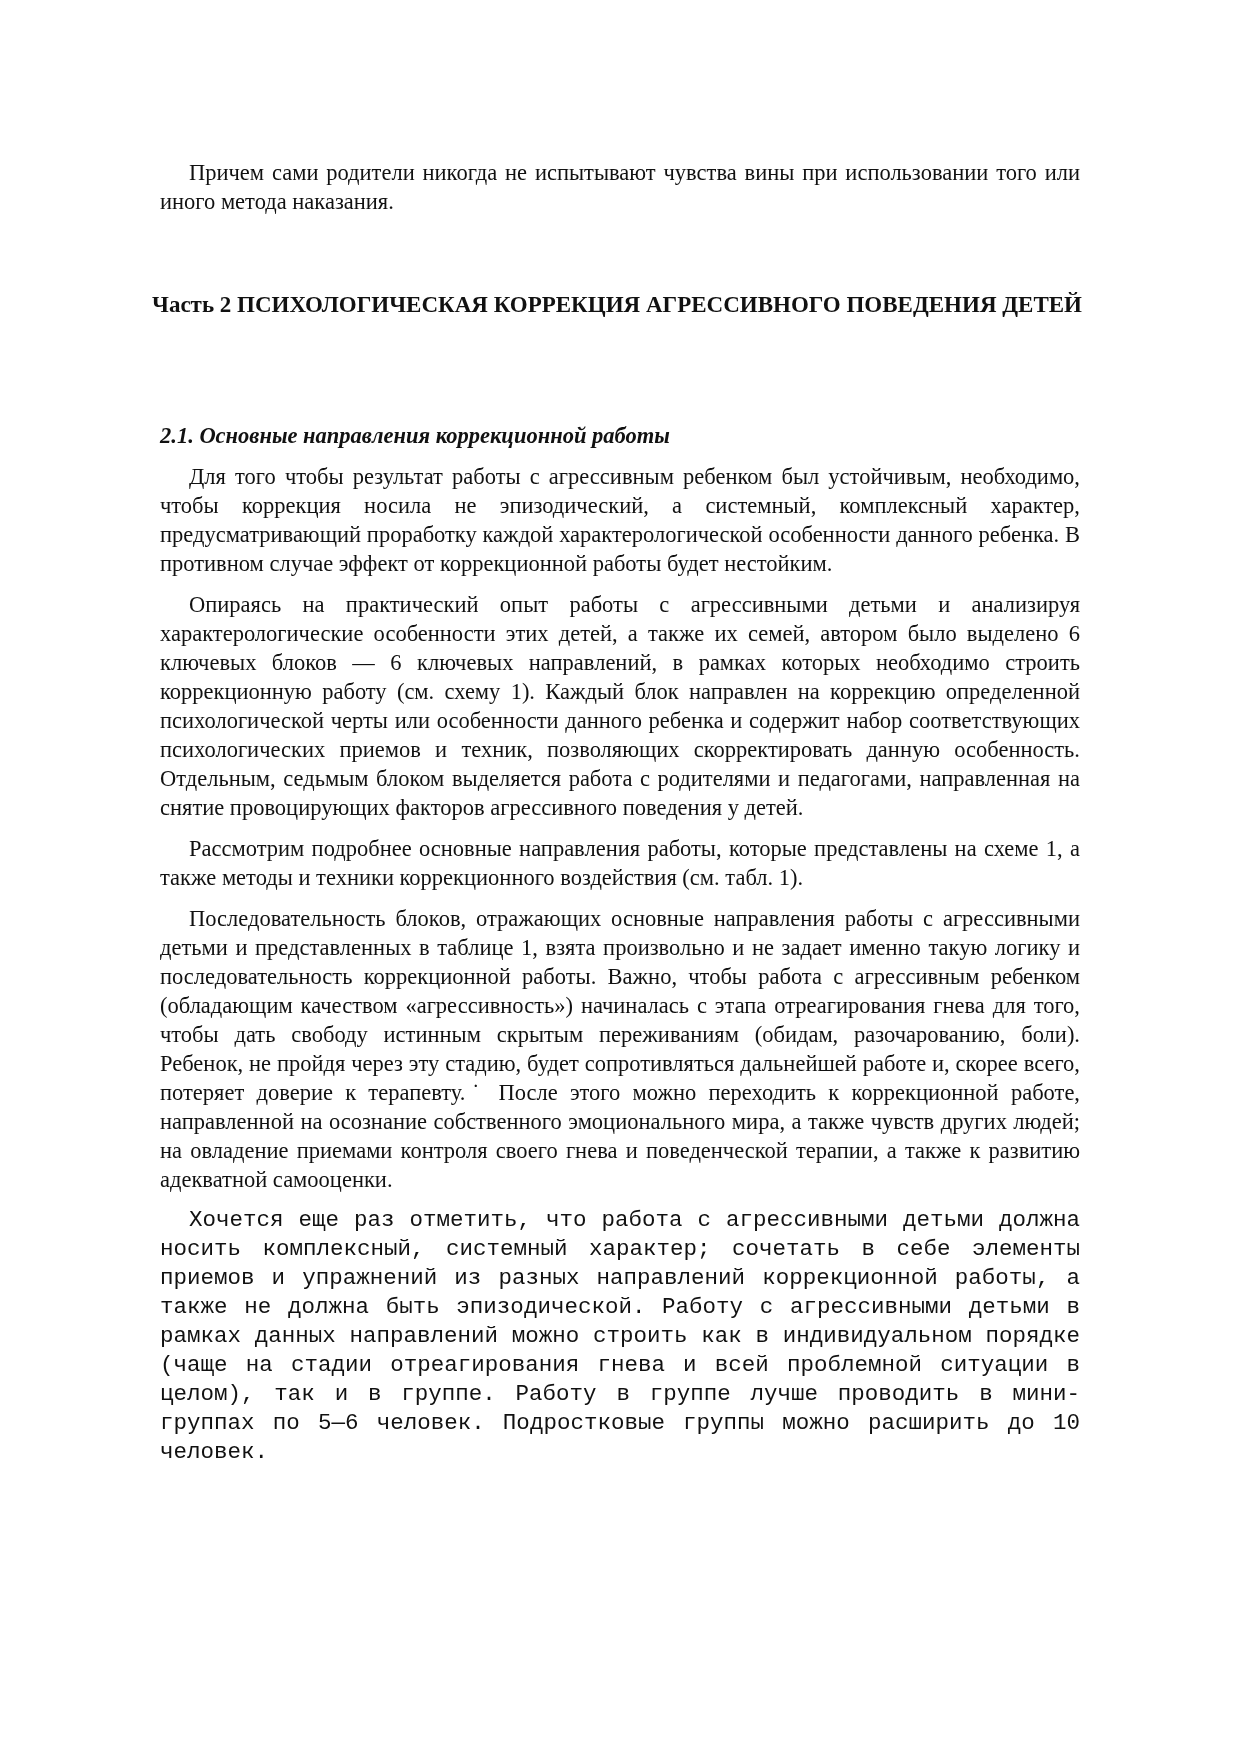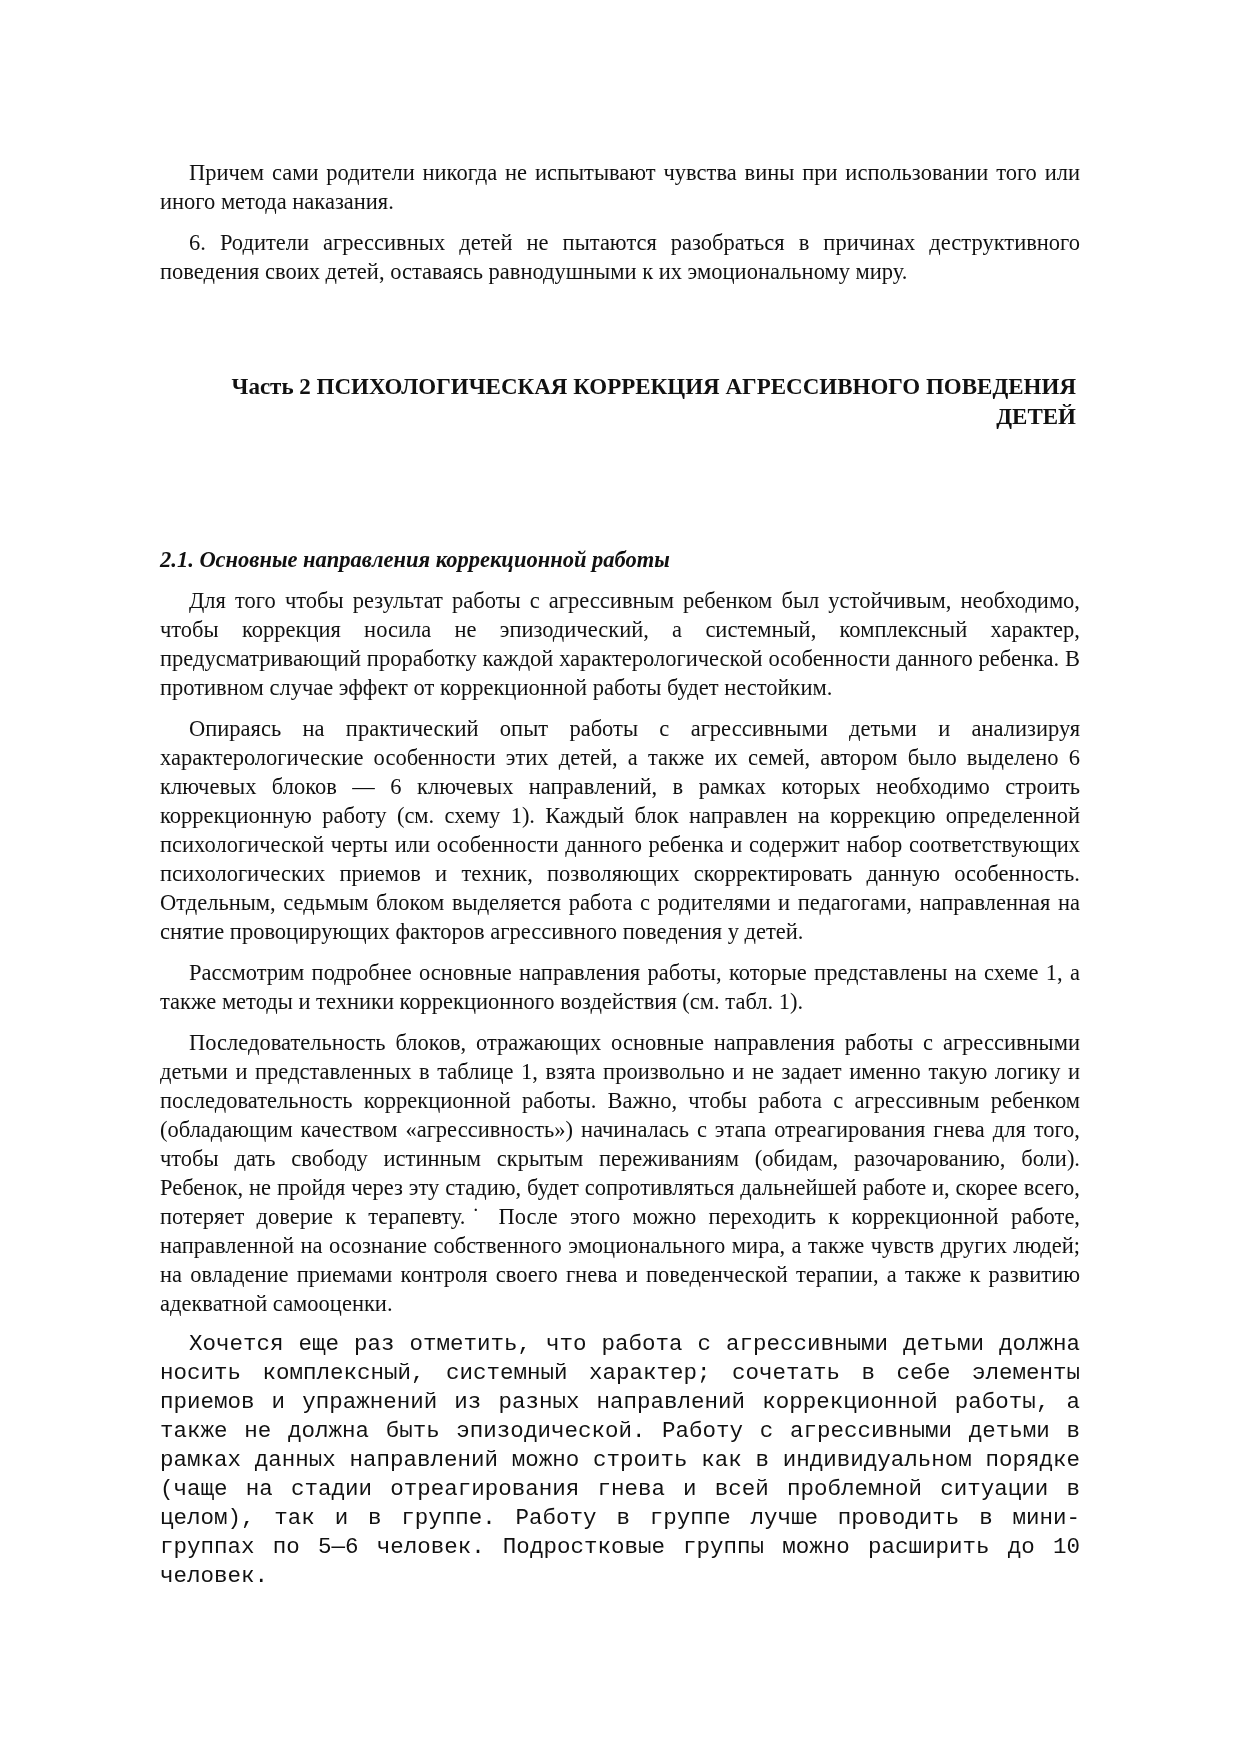--- a/index.html
+++ b/index.html
@@ -1,29 +1,28 @@
 <!DOCTYPE html>
 <html><head>
 <meta charset="utf-8">
 <style>
   html, body { margin:0; padding:0; background:#ffffff; }
   body { width:1240px; height:1754px; position:relative; overflow:hidden; }
   .page { position:absolute; left:148px; top:146px; width:944px;
     font-family:"Liberation Serif", serif; font-size:22.5px; line-height:29px; color:#111; }
   .p { margin:12px; text-align:justify; text-indent:29px; }
-  .h2 { font-weight:bold; font-size:23px; line-height:30px; margin:16px; text-align:right; }
+  .h2 { font-weight:bold; font-size:23px; line-height:30px; margin:4px; text-align:left; }
   .h3 { font-weight:bold; font-style:italic; margin:12px; }
   .last { text-align-last:justify;font-family:Liberation Mono, monospace; }
 </style>
 </head>
 <body>
 
 <div class="page">
   <p class="p">Причем сами родители никогда не испытывают чувства вины при использовании того или иного метода наказания.</p>
-  <p class="p">6. Родители агрессивных детей не пытаются разобраться в причинах деструктивного поведения своих детей, оставаясь равнодушными к их эмоциональному миру.</p>
 
   <div style="height:58px"></div>
   <p class="h2">Часть 2 ПСИХОЛОГИЧЕСКАЯ КОРРЕКЦИЯ АГРЕССИВНОГО ПОВЕДЕНИЯ ДЕТЕЙ</p>
 
   <div style="height:85px"></div>
   <p class="h3">2.1. Основные направления коррекционной работы</p>
   <p class="p">Для того чтобы результат работы с агрессивным ребенком был устойчивым, необходимо, чтобы коррекция носила не эпизодический, а системный, комплексный характер, предусматривающий проработку каждой характерологической особенности данного ребенка. В противном случае эффект от коррекционной работы будет нестойким.</p>
   <p class="p">Опираясь на практический опыт работы с агрессивными детьми и анализируя характерологические особенности этих детей, а также их семей, автором было выделено 6 ключевых блоков — 6 ключевых направлений, в рамках которых необходимо строить коррекционную работу (см. схему 1). Каждый блок направлен на коррекцию определенной психологической черты или особенности данного ребенка и содержит набор соответствующих психологических приемов и техник, позволяющих скорректировать данную особенность. Отдельным, седьмым блоком выделяется работа с родителями и педагогами, направленная на снятие провоцирующих факторов агрессивного поведения у детей.</p>
   <p class="p">Рассмотрим подробнее основные направления работы, которые представлены на схеме 1, а также методы и техники коррекционного воздействия (см. табл. 1).</p>
   <p class="p">Последовательность блоков, отражающих основные направления работы с агрессивными детьми и представленных в таблице 1, взята произвольно и не задает именно такую логику и последовательность коррекционной работы. Важно, чтобы работа с агрессивным ребенком (обладающим качеством «агрессивность») начиналась с этапа отреагирования гнева для того, чтобы дать свободу истинным скрытым переживаниям (обидам, разочарованию, боли). Ребенок, не пройдя через эту стадию, будет сопротивляться дальнейшей работе и, скорее всего, потеряет доверие к терапевту.˙ После этого можно переходить к коррекционной работе, направленной на осознание собственного эмоционального мира, а также чувств других людей; на овладение приемами контроля своего гнева и поведенческой терапии, а также к развитию адекватной самооценки.</p>

